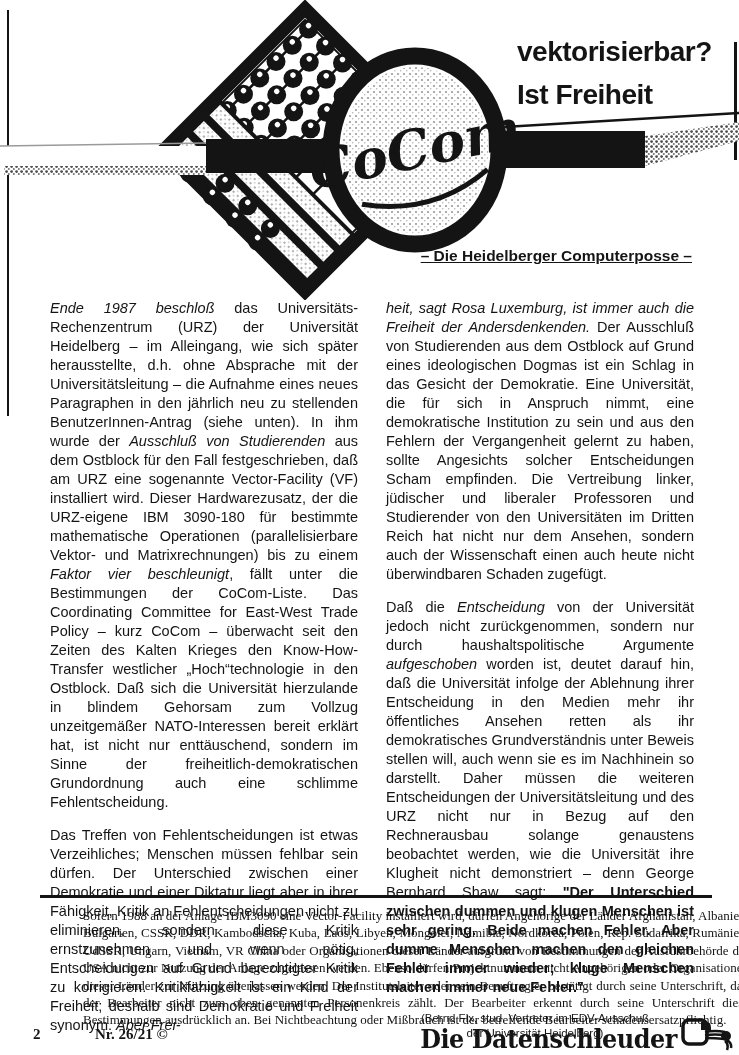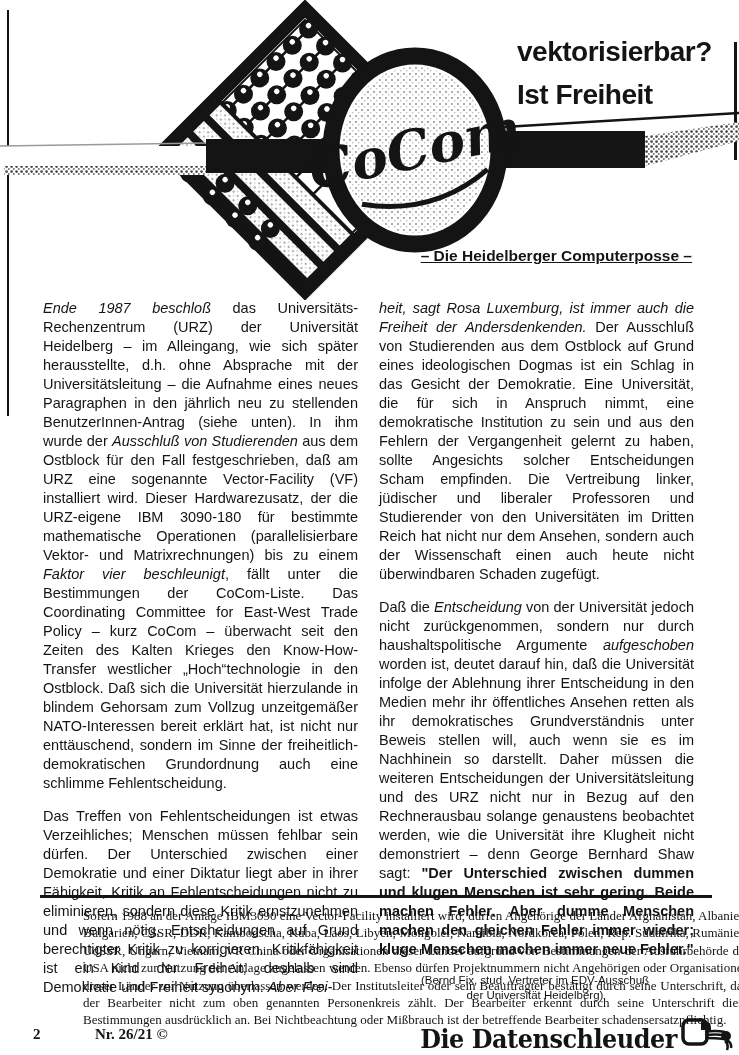--- a/index.html
+++ b/index.html
@@ -30,21 +30,21 @@
     font-weight:bold;font-size:15.5px;white-space:nowrap;text-decoration:underline;
   }
 
   .col{
     position:absolute;top:299px;width:318px;
     font-size:14.5px;line-height:19px;
     text-align:justify;text-justify:inter-word;
   }
   .col-left{left:40px;}
   .col-right{left:376px;}
-  .col p{margin:0 0 14px 3px;padding:0;}
+  .col p{margin:0 0 14px 10px;padding:0;}
   .col span.i{font-style:italic;}
   .col span.b{font-weight:bold;}
 
   .attribution{
     text-align:center;font-size:11.5px;line-height:15px;margin-top:0;
   }
 
   .separator{position:absolute;left:40px;top:895px;width:672px;height:3px;background:var(--ink);}
 
   .footnote{

